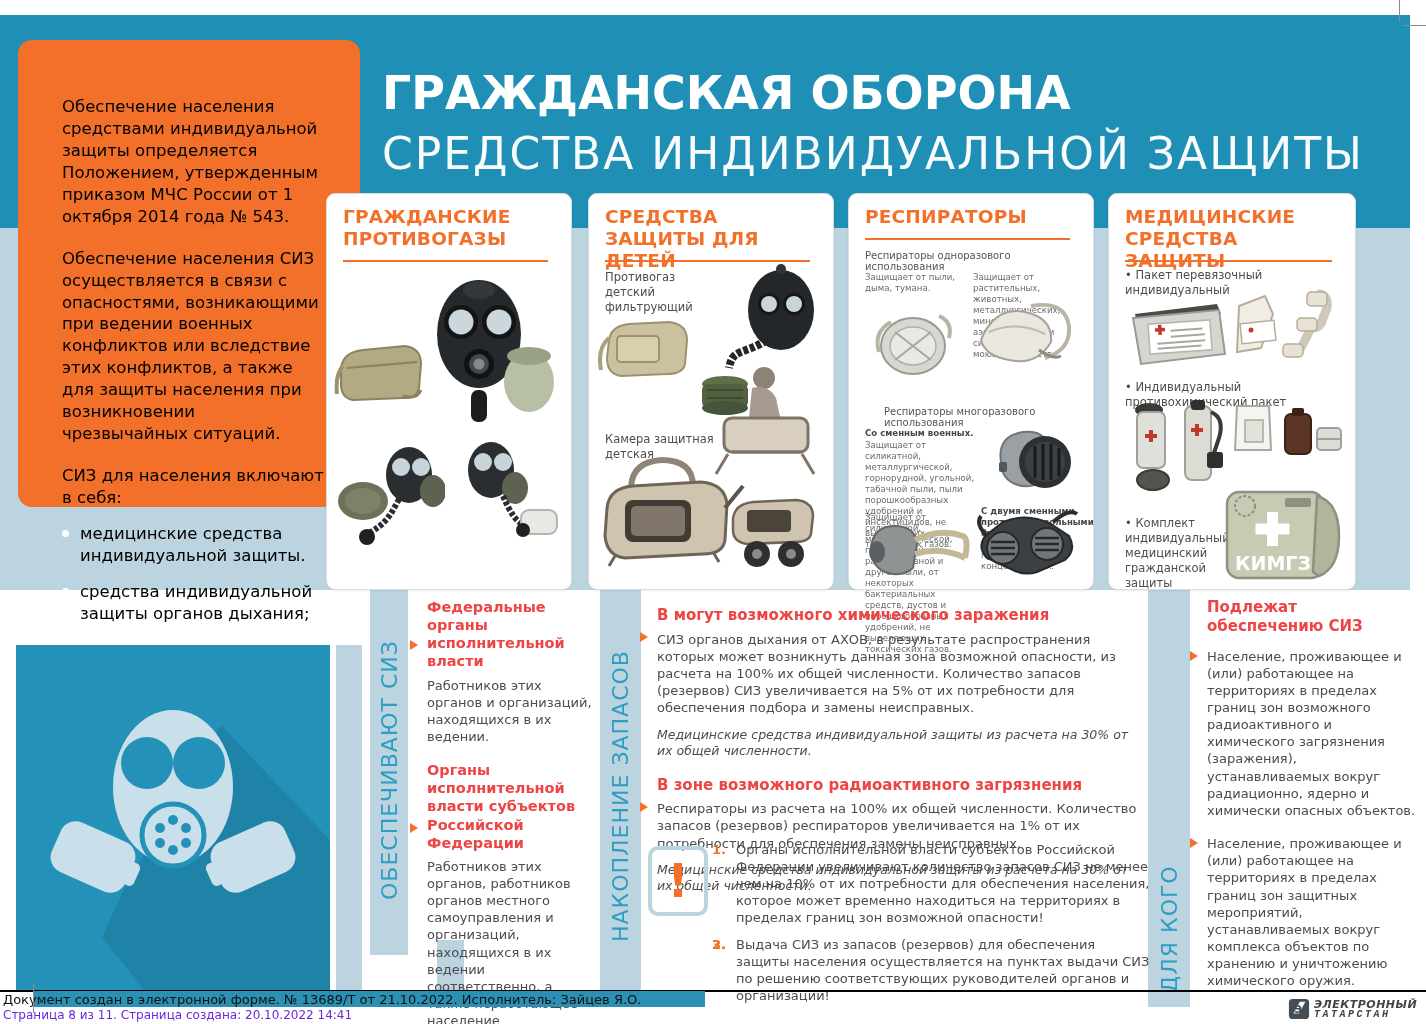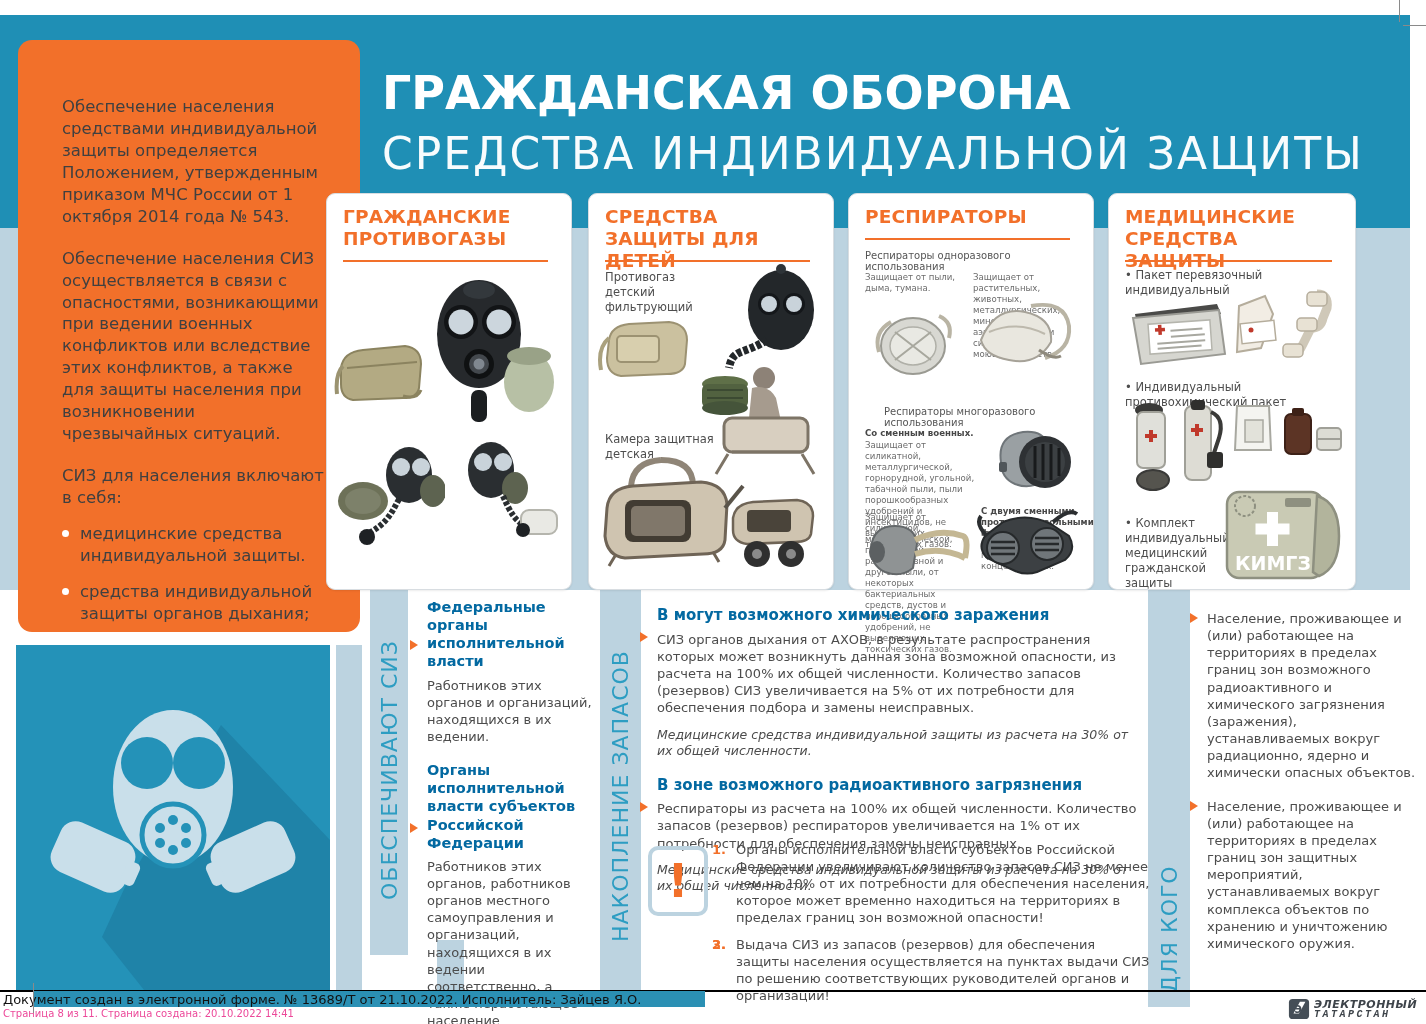--- a/index.html
+++ b/index.html
@@ -7,59 +7,59 @@
         font-family:"DejaVu Sans","Liberation Sans",sans-serif;}
   .abs{position:absolute;}
   
   .hdr-bg{left:0;top:15px;width:1410px;height:213px;background:#1F8FB5;}
   .mid-bg{left:0;top:228px;width:1410px;height:362px;background:#BCD3E0;}
   .band{background:#BCD3E0;}
   .vlabel{display:flex;align-items:center;justify-content:center;height:100%;width:100%;
           writing-mode:vertical-rl;transform:rotate(180deg);
           color:#2D9DC2;font-size:22px;letter-spacing:1px;font-weight:400;}
   
-  .orange-box{left:18px;top:40px;width:342px;height:592px;background:#F2702A;border-radius:14px;
-              color:#404040;box-sizing:border-box;padding:56px 36px 0 44px;}
+  .orange-box{left:18px;top:40px;width:342px;height:467px;background:#F2702A;border-radius:14px;
+              color:#000000;box-sizing:border-box;padding:56px 36px 0 44px;}
   .orange-box p{margin:0 0 20px 0;font-size:16.5px;line-height:1.33;}
   .orange-box ul{margin:0;padding:0;list-style:none;}
   .orange-box li{position:relative;padding-left:18px;margin-bottom:14px;font-size:16.5px;line-height:1.33;}
   .dot{position:absolute;left:0;top:7px;width:7px;height:7px;border-radius:50%;background:#fff;}
   
   .t1{left:382px;top:66px;color:#ffffff;font-size:46px;font-weight:bold;letter-spacing:0;}
   .t2{left:382px;top:128px;color:rgba(255,255,255,0.97);font-size:44px;font-weight:400;letter-spacing:2px;}
   
   .card{background:#ffffff;border:1px solid #d8dde1;border-radius:9px;box-shadow:0 1px 2px rgba(0,0,0,0.08);}
   .card h3{position:absolute;left:16px;top:12px;right:12px;margin:0;color:#F2702A;
            font-size:18.5px;line-height:1.18;font-weight:600;letter-spacing:0.2px;}
   .rule{position:absolute;left:16px;height:2px;background:#F2702A;}
   .lbl{position:absolute;font-size:11.5px;color:#4d4d4d;line-height:1.3;}
   .bul{position:absolute;font-size:11.5px;color:#4d4d4d;line-height:1.3;}
   .bul:before{content:"• ";color:#4d4d4d;}
   .sub{position:absolute;font-size:10px;color:#555555;}
   .cap{position:absolute;font-size:8.6px;color:#6b6b6b;line-height:1.28;}
   .capb{position:absolute;font-size:8.6px;font-weight:bold;color:#474747;line-height:1.28;}
   
-  .s-h{color:#0369a1;font-size:14.5px;font-weight:bold;line-height:1.25;margin:0 0 6px 0;}
+  .s-h{color:#ef4444;font-size:14.5px;font-weight:bold;line-height:1.25;margin:0 0 6px 0;}
   .s-p{color:#4c4c4c;font-size:13px;line-height:1.32;margin:0 0 16px 0;}
   .s-note{color:#4c4c4c;font-size:12.5px;font-style:italic;line-height:1.32;margin:-6px 0 16px 0;}
   .grp{position:relative;}
   .mk{position:absolute;left:-17px;width:0;height:0;
       border-left:8px solid #F2702A;border-top:5px solid transparent;border-bottom:5px solid transparent;}
   .warn-box{left:648px;top:846px;width:52px;height:62px;border:4px solid #BCD3E0;border-radius:10px;
             display:flex;align-items:center;justify-content:center;}
   .warn-mark{color:#F2702A;font-size:46px;font-weight:bold;line-height:1;}
   .witem{position:relative;padding-left:24px;margin-bottom:11px;color:#4c4c4c;font-size:13px;line-height:1.3;}
   .num{position:absolute;left:0;top:0;color:#F2702A;font-weight:bold;}
   
   .teal-box{left:16px;top:645px;width:314px;height:345px;background:#2492B8;overflow:hidden;}
   
   .foot-rule{left:0;top:990px;width:1426px;height:2px;background:#000;}
   .sel-strip{left:33px;top:991px;width:672px;height:16px;background:#2B90B4;}
   .f1{left:3px;top:992px;font-size:13px;color:#111;}
-  .f2{left:3px;top:1008px;font-size:10px;color:#ec4899;text-align:center;}
+  .f2{left:3px;top:1008px;font-size:12px;color:#6d28d9;text-align:center;}
   .logo{left:1288px;top:998px;display:flex;align-items:center;gap:4px;}
   .logo-text{color:#3E444A;font-style:italic;font-weight:bold;line-height:1.0;}
   .lg1{font-size:11px;letter-spacing:0.5px;}
   .lg2{font-size:10px;letter-spacing:2.5px;font-family:Liberation Mono, monospace;}
   .cropmark{background:#8a8a8a;}
 </style>
 </head>
 <body>
 
 <div class="page">
@@ -350,20 +350,21 @@
   <div class="abs warn-box">
     <span class="warn-mark">!</span>
   </div>
   <div class="abs" style="left:712px;top:842px;width:438px;">
     <div class="witem"><span class="num">1.</span><span>Органы исполнительной власти субъектов Российской Федерации увеличивают количество запасов СИЗ не менее чем на 10% от их потребности для обеспечения населения, которое может временно находиться на территориях в пределах границ зон возможной опасности!</span></div>
     <div class="witem"><span class="num">2.</span></div>
     <div class="witem"><span class="num">3.</span><span>Выдача СИЗ из запасов (резервов) для обеспечения защиты населения осуществляется на пунктах выдачи СИЗ по решению соответствующих руководителей органов и организаций!</span></div>
   </div>
 
   <div class="abs" style="left:1207px;top:598px;width:210px;">
+    <div class="s-h" style="font-size:15px;">Подлежат обеспечению СИЗ</div>
     <div class="grp" style="margin-top:12px;">
       <span class="mk" style="top:3px;"></span>
       <p class="s-p">Население, проживающее и (или) работающее на территориях в пределах границ зон возможного радиоактивного и химического загрязнения (заражения), устанавливаемых вокруг радиационно, ядерно и химически опасных объектов.</p>
     </div>
     <div class="grp" style="margin-top:6px;">
       <span class="mk" style="top:3px;"></span>
       <p class="s-p">Население, проживающее и (или) работающее на территориях в пределах границ зон защитных мероприятий, устанавливаемых вокруг комплекса объектов по хранению и уничтожению химического оружия.</p>
     </div>
   </div>
 

